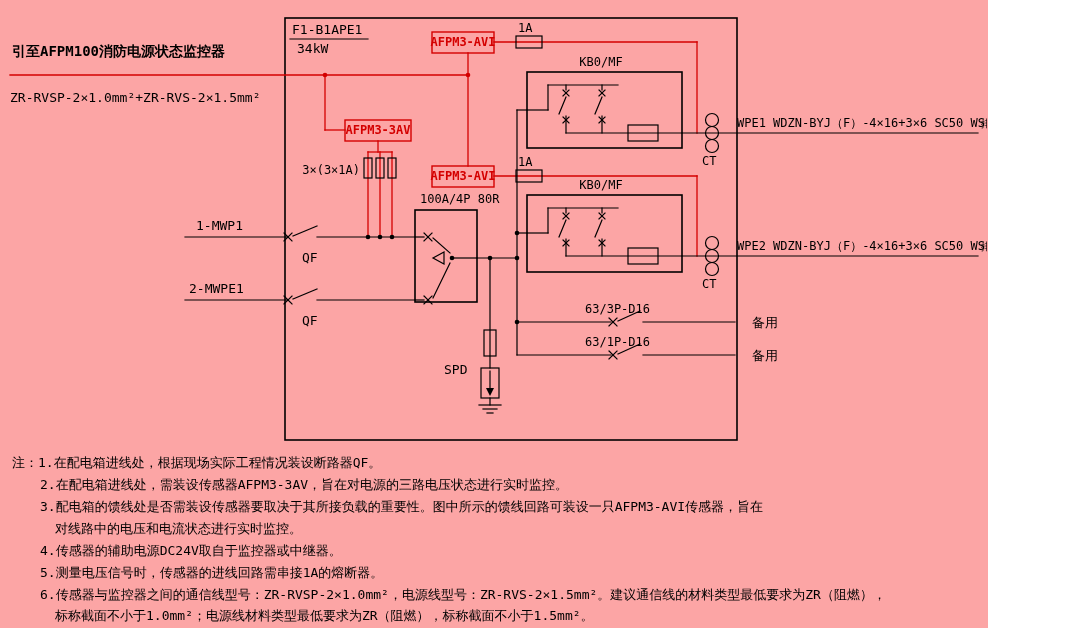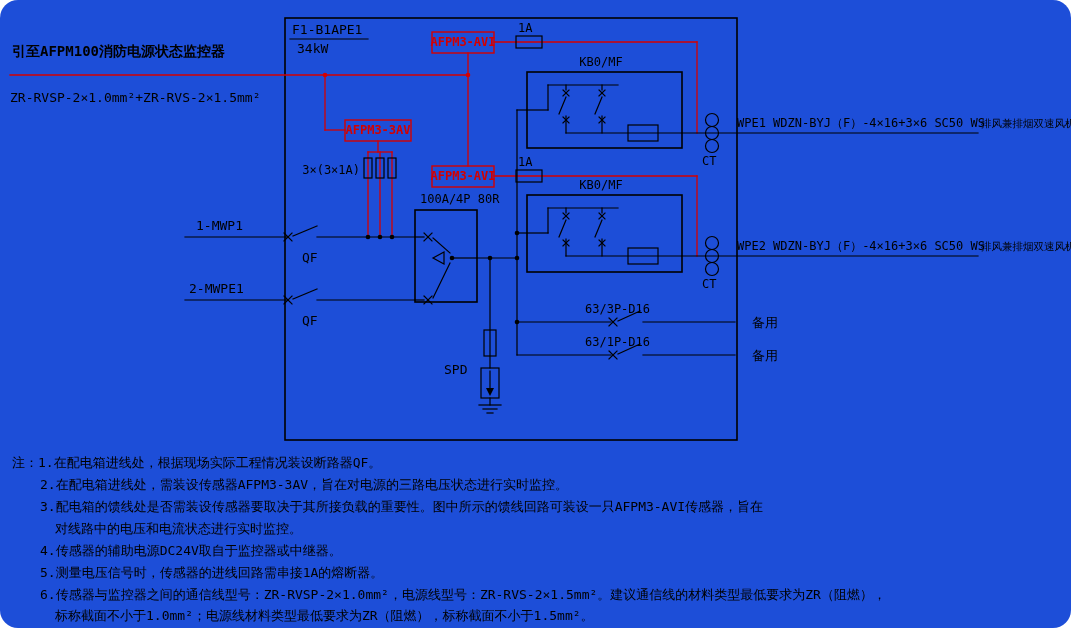--- a/index.html
+++ b/index.html
@@ -1,16 +1,16 @@
 <!DOCTYPE html>
 <html><head>
 <meta charset="utf-8">
 <style>
   html,body{margin:0;padding:0;background:#fff;}
-  #stage{position:relative;width:1071px;height:628px;background:#1d4ed8;overflow:hidden;border-radius:18px;}
+  #stage{position:relative;width:988px;height:628px;background:#fca5a5;overflow:hidden;}
   svg{position:absolute;left:0;top:0;}
   text{font-family:"DejaVu Sans Mono","Liberation Mono",monospace;fill:#000;}
   .t10{font-size:10.5px;}
   .t12{font-size:12px;}
   .t13{font-size:13px;}
   .t14{font-size:14px;font-weight:600;}
   .red{fill:#d40000;font-weight:bold;}
   .w{stroke:#000;stroke-width:1.2;fill:none;stroke-linecap:square;}
   .wb{stroke:#000;stroke-width:1.6;fill:none;}
   .wr{stroke:#d40000;stroke-width:1.3;fill:none;stroke-linecap:square;}

